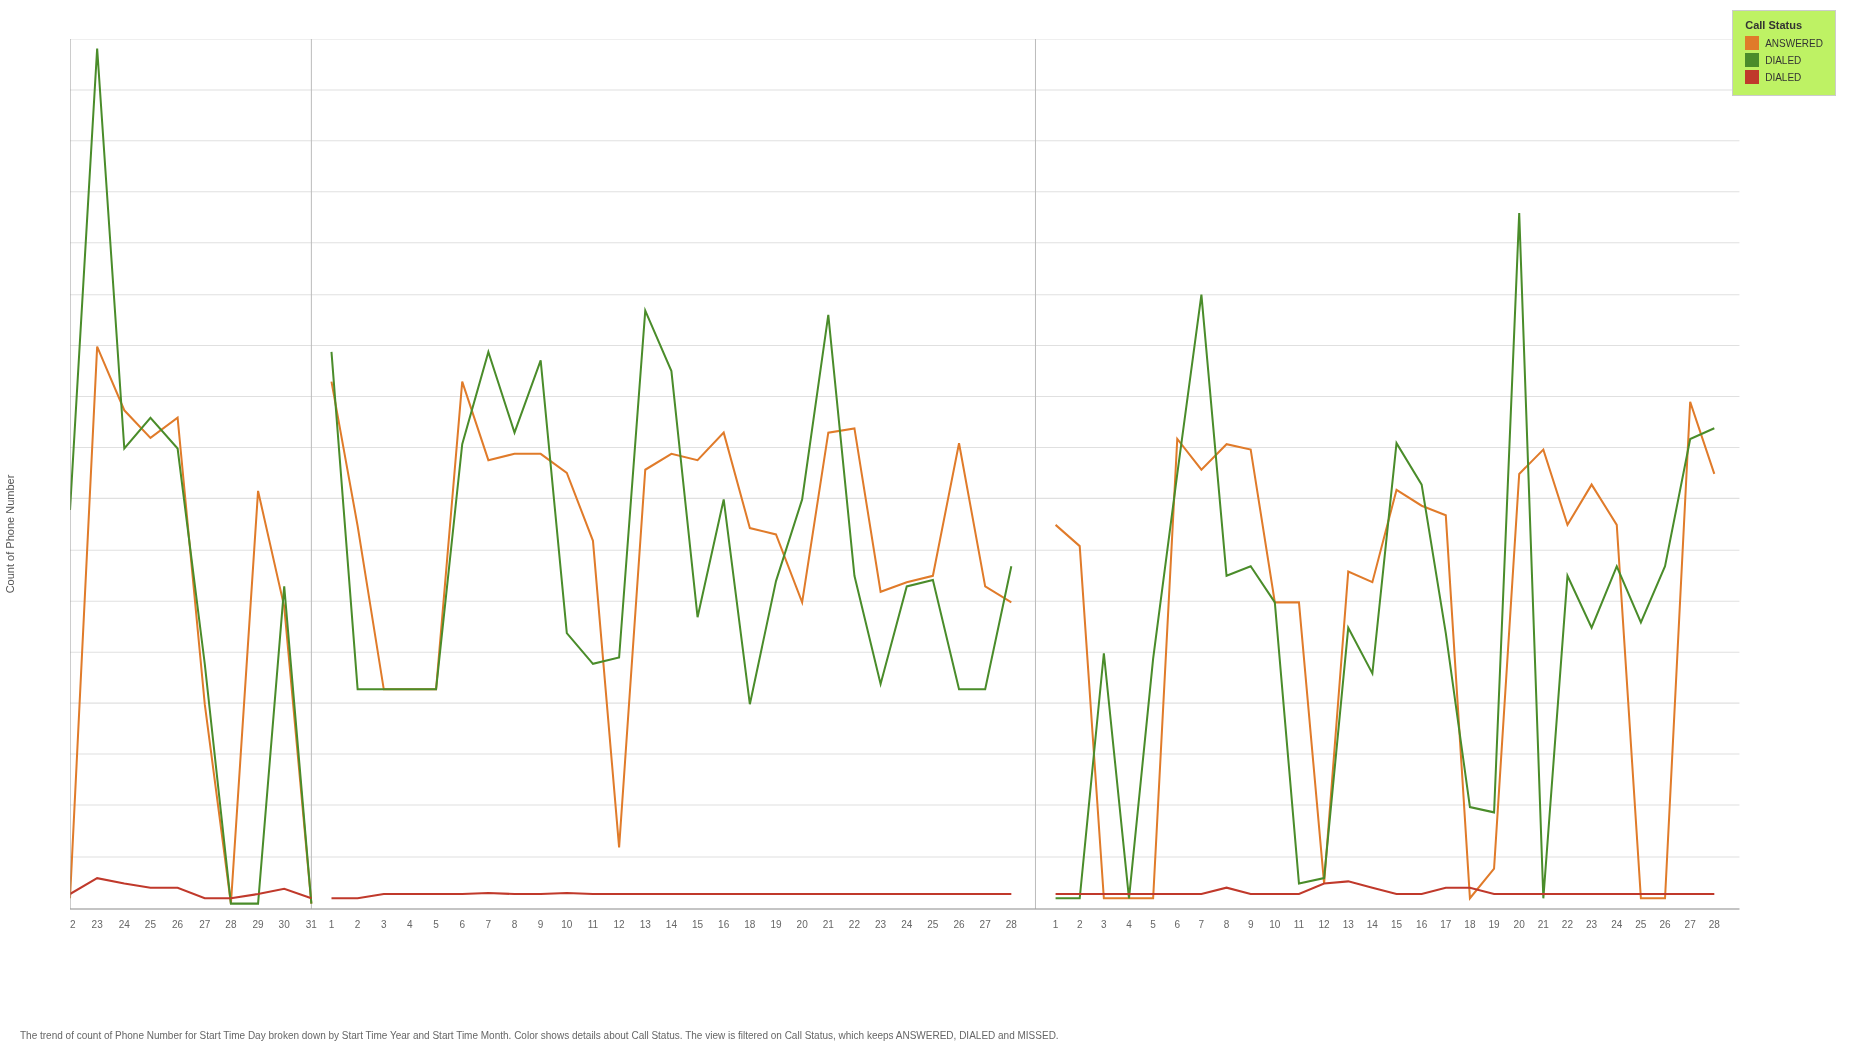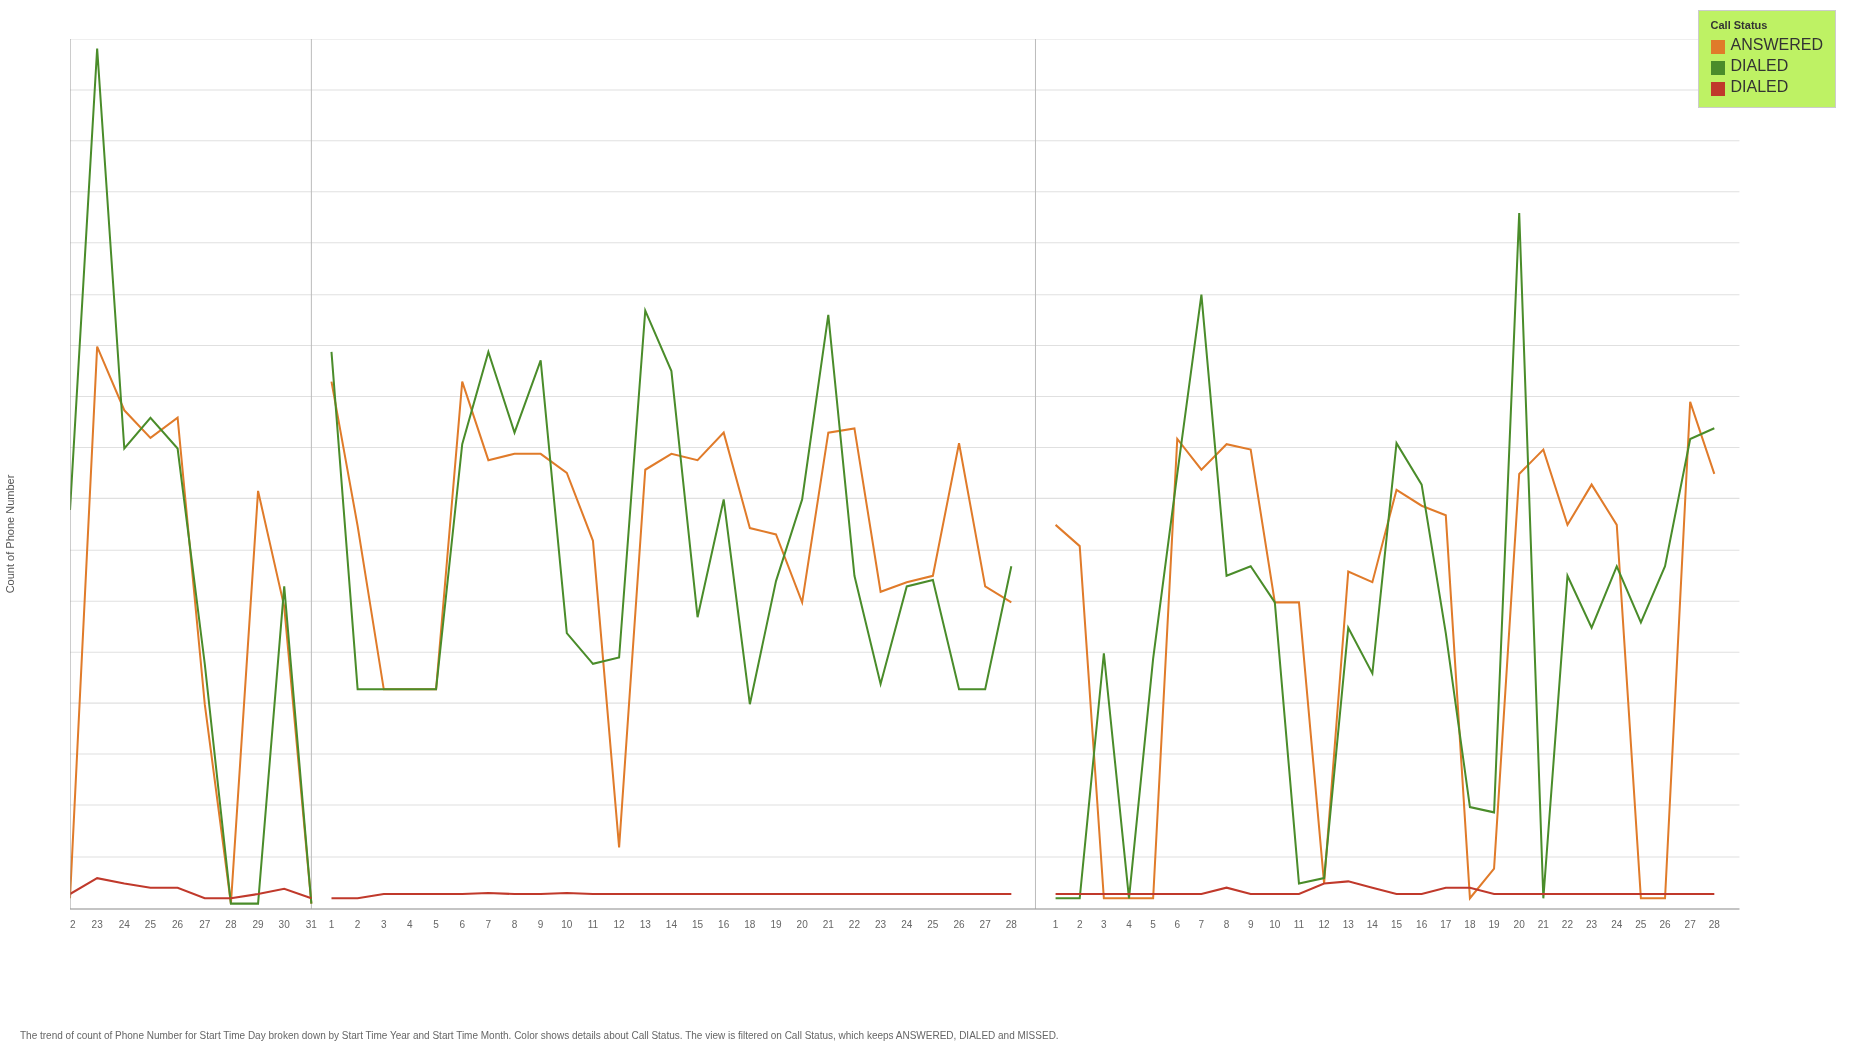--- a/index.html
+++ b/index.html
@@ -32,24 +32,24 @@
       padding: 8px 12px;
       background: #bef264;
     }
     .legend-title {
       font-size: 11px;
       font-weight: bold;
       margin-bottom: 5px;
     }
     .legend-item {
       display: flex;
-      align-items: flex-end;
+      align-items: center;
       gap: 6px;
       margin-bottom: 3px;
-      font-size: 16px;
+      font-size: 10px;
     }
     .legend-color {
       width: 14px;
       height: 14px;
       display: inline-block;
     }
     .y-axis-label {
       position: absolute;
       left: 10px;
       top: 50%;

